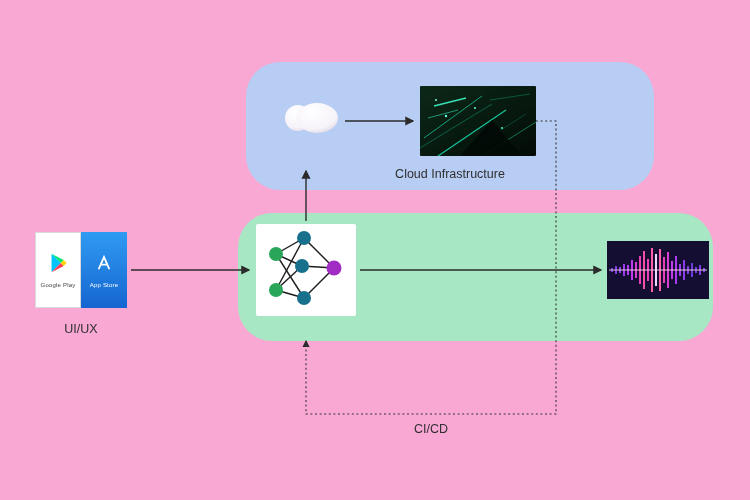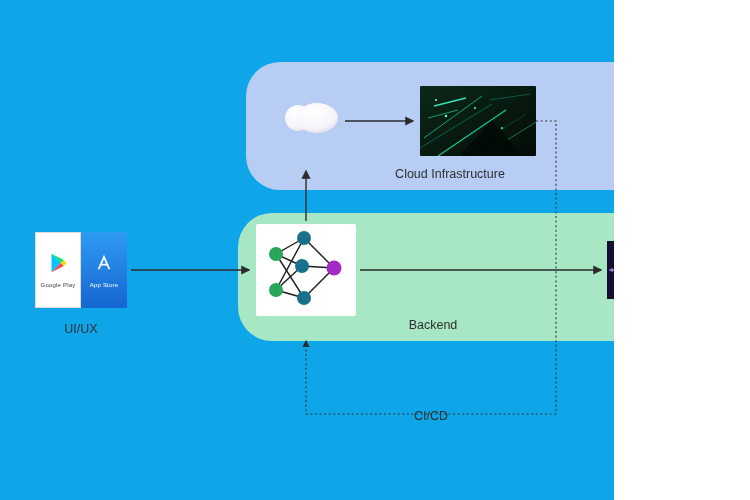--- a/index.html
+++ b/index.html
@@ -3,23 +3,23 @@
 <meta charset="utf-8">
 <style>
   html, body {
     margin: 0;
     padding: 0;
     background: #ffffff;
     font-family: "Liberation Sans", "DejaVu Sans", sans-serif;
   }
   .canvas {
     position: relative;
-    width: 614px;
+    width: 750px;
     height: 500px;
-    background: #0ea5e9;
+    background: #f9a8d4;
     overflow: hidden;
   }
   .abs { position: absolute; }
 
   
   .group-cloud {
     left: 246px; top: 62px; width: 408px; height: 128px;
     background: #b7cdf3;
     border-radius: 34px;
   }
@@ -32,21 +32,21 @@
   .diagram-label {
     font-size: 12.5px;
     color: #2f2f2f;
     text-align: center;
     line-height: 1.2;
     white-space: nowrap;
   }
   .lbl-cloud  { left: 246px; top: 167px; width: 408px; }
   .lbl-backend{ left: 238px; top: 318px; width: 390px; }
   .lbl-uiux   { left: 35px;  top: 322px; width: 92px;  }
-  .lbl-cicd   { left: 391px; top: 409px; width: 80px;  }
+  .lbl-cicd   { left: 391px; top: 422px; width: 80px;  }
 
   
   .neural-box {
     left: 256px; top: 224px; width: 100px; height: 92px;
     background: #ffffff;
     border-radius: 2px;
   }
 
   
   .cloud-icon { left: 279px; top: 94px; width: 62px; height: 46px; }
@@ -218,17 +218,16 @@
         <g stroke="#ffffff" stroke-width="2" stroke-linecap="round" fill="none">
           <path d="M6.5 18 L12 5.5 L17.5 18"></path>
           <path d="M8.8 13.8 L15.2 13.8"></path>
         </g>
       </svg>
       <span class="badge-text">App Store</span>
     </div>
   </div>
 
   <div class="abs diagram-label lbl-cloud">Cloud Infrastructure</div>
-  <div class="abs diagram-label lbl-backend">Backend</div>
   <div class="abs diagram-label lbl-uiux">UI/UX</div>
   <div class="abs diagram-label lbl-cicd">CI/CD</div>
 
 </div>
 
 </body></html>

